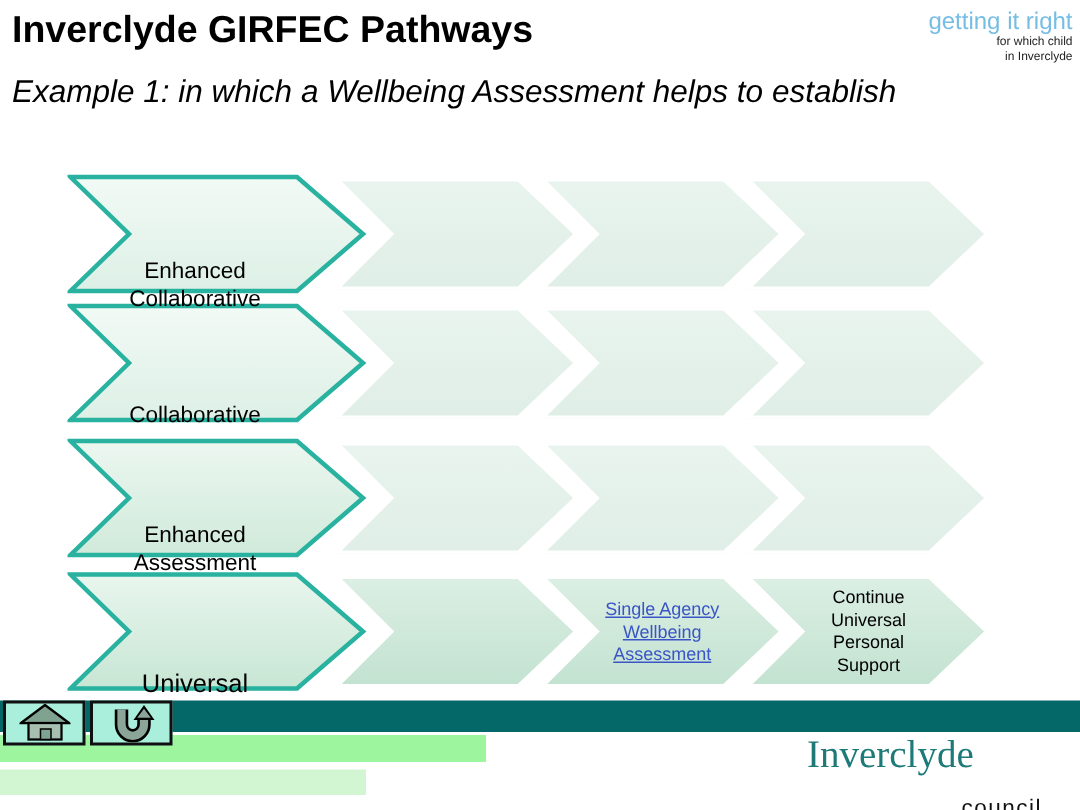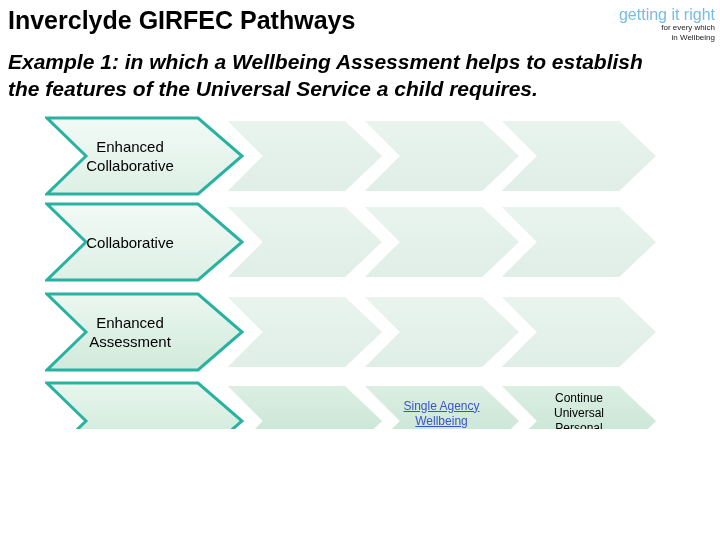--- a/index.html
+++ b/index.html
@@ -1,43 +1,43 @@
 <!DOCTYPE html>
 <html><head>
 <meta charset="utf-8">
 <style>
   html,body{margin:0;padding:0;background:#fff;}
-  .slide{position:relative;width:720px;height:429px;background:#ffffff;overflow:hidden;
+  .slide{position:relative;width:720px;height:540px;background:#ffffff;overflow:hidden;
          font-family:"Liberation Sans",sans-serif;color:#000;}
 
   
   .title{position:absolute;left:8px;top:6px;font-size:25px;font-weight:bold;white-space:nowrap;}
-  .subtitle{position:absolute;left:8px;top:48px;font-size:21px;font-style:italic;line-height:27px;font-weight:bold;}
+  .subtitle{position:absolute;left:8px;top:48px;font-size:21px;font-style:italic;line-height:27px;}
   .brand{position:absolute;right:5px;top:6px;text-align:right;line-height:1;}
   .brand-main{font-size:16px;color:#76bde4;line-height:17px;}
   .brand-sub{font-size:8px;color:#222;line-height:10px;}
 
   
   .chev{position:absolute;}
   .lbl{position:absolute;display:flex;align-items:center;justify-content:center;
-       text-align:center;font-size:15px;line-height:19px;z-index:5;}
+       text-align:center;font-size:15px;line-height:19px;z-index:5;margin-top:34px;}
   .lbl-big{font-size:17px;}
   .steplbl{position:absolute;display:flex;align-items:center;justify-content:center;
        text-align:center;font-size:12px;line-height:15px;z-index:5;}
   .link{color:#3b55c7;text-decoration:underline;cursor:pointer;display:inline-block;}
 
   
   .bar-teal{position:absolute;left:0;top:467px;width:720px;height:21px;background:#046868;}
   .nav-btn{position:absolute;top:467px;width:55px;height:30px;background:#a9efdb;
        border:2px solid #101010;box-sizing:border-box;display:flex;align-items:center;
        justify-content:center;padding:0;cursor:pointer;z-index:8;}
   .green1{position:absolute;left:0;top:490px;width:324px;height:18px;background:#9df69d;}
   .green2{position:absolute;left:0;top:513px;width:244px;height:17px;background:#d2f6d2;}
   .council-name{position:absolute;left:538px;top:488px;font-family:"Liberation Serif",serif;
-       font-size:32px;color:#1d7a78;z-index:6;}
+       font-size:26px;color:#1d7a78;z-index:6;}
   .council-sub{position:absolute;left:641px;top:530px;font-size:15px;color:#111;
        letter-spacing:1px;z-index:6;}
 </style>
 </head>
 <body>
 
 <div class="slide">
 
   <svg width="0" height="0" style="position:absolute">
     <defs>
@@ -60,26 +60,25 @@
       <linearGradient id="gStep" x1="0" y1="0" x2="0" y2="1">
         <stop offset="0" stop-color="#dcefe4"></stop>
           <stop offset="1" stop-color="#c2e2d0"></stop>
       </linearGradient>
     </defs>
   </svg>
 
   <div class="title">Inverclyde GIRFEC Pathways</div>
   <div class="subtitle">
     <div>Example 1: in which a Wellbeing Assessment helps to establish</div>
-    <div>the features of the Universal Service a child requires.</div>
   </div>
   <div class="brand">
     <div class="brand-main">getting it right</div>
-    <div class="brand-sub">for every which</div>
-    <div class="brand-sub">in Wellbeing</div>
+    <div class="brand-sub">for which child</div>
+    <div class="brand-sub">in Inverclyde</div>
   </div>
 
   <svg class="chev" style="left:497px;top:119px" width="162" height="74">
     <polygon points="0,0 123,0 162,37 123,74 0,74 37,37" fill="url(#gFaint)" stroke="#ffffff" stroke-width="4"></polygon>
     </svg>
   <svg class="chev" style="left:360px;top:119px" width="162" height="74">
     <polygon points="0,0 123,0 162,37 123,74 0,74 37,37" fill="url(#gFaint)" stroke="#ffffff" stroke-width="4"></polygon>
     </svg>
   <svg class="chev" style="left:223px;top:119px" width="162" height="74">
     <polygon points="0,0 123,0 162,37 123,74 0,74 37,37" fill="url(#gFaint)" stroke="#ffffff" stroke-width="4"></polygon>
@@ -122,20 +121,21 @@
     </svg>
   <svg class="chev" style="left:360px;top:384px" width="162" height="74">
     <polygon points="0,0 123,0 162,37 123,74 0,74 37,37" fill="url(#gStep)" stroke="#ffffff" stroke-width="4"></polygon>
     </svg>
   <svg class="chev" style="left:223px;top:384px" width="162" height="74">
     <polygon points="0,0 123,0 162,37 123,74 0,74 37,37" fill="url(#gStep)" stroke="#ffffff" stroke-width="4"></polygon>
     </svg>
   <svg class="chev" style="left:45px;top:381px;z-index:4" width="200" height="80">
     <polygon points="2,2 153,2 197,40 153,78 2,78 41,40" fill="url(#gMain4)" stroke="#29b2a0" stroke-width="3"></polygon>
     </svg>
+  <div class="lbl lbl-big" style="left:78px;top:381px;width:104px;height:80px">Universal</div>
 
   <div class="steplbl" style="left:394px;top:381px;width:95px;height:80px">
     <span class="link">Single Agency Wellbeing Assessment</span>
   </div>
   <div class="steplbl" style="left:539px;top:381px;width:80px;height:80px">Continue Universal Personal Support</div>
 
   <div class="bar-teal"></div>
 
   <button class="nav-btn" style="left:2px">
     <svg width="34" height="26" viewBox="0 0 34 26">

